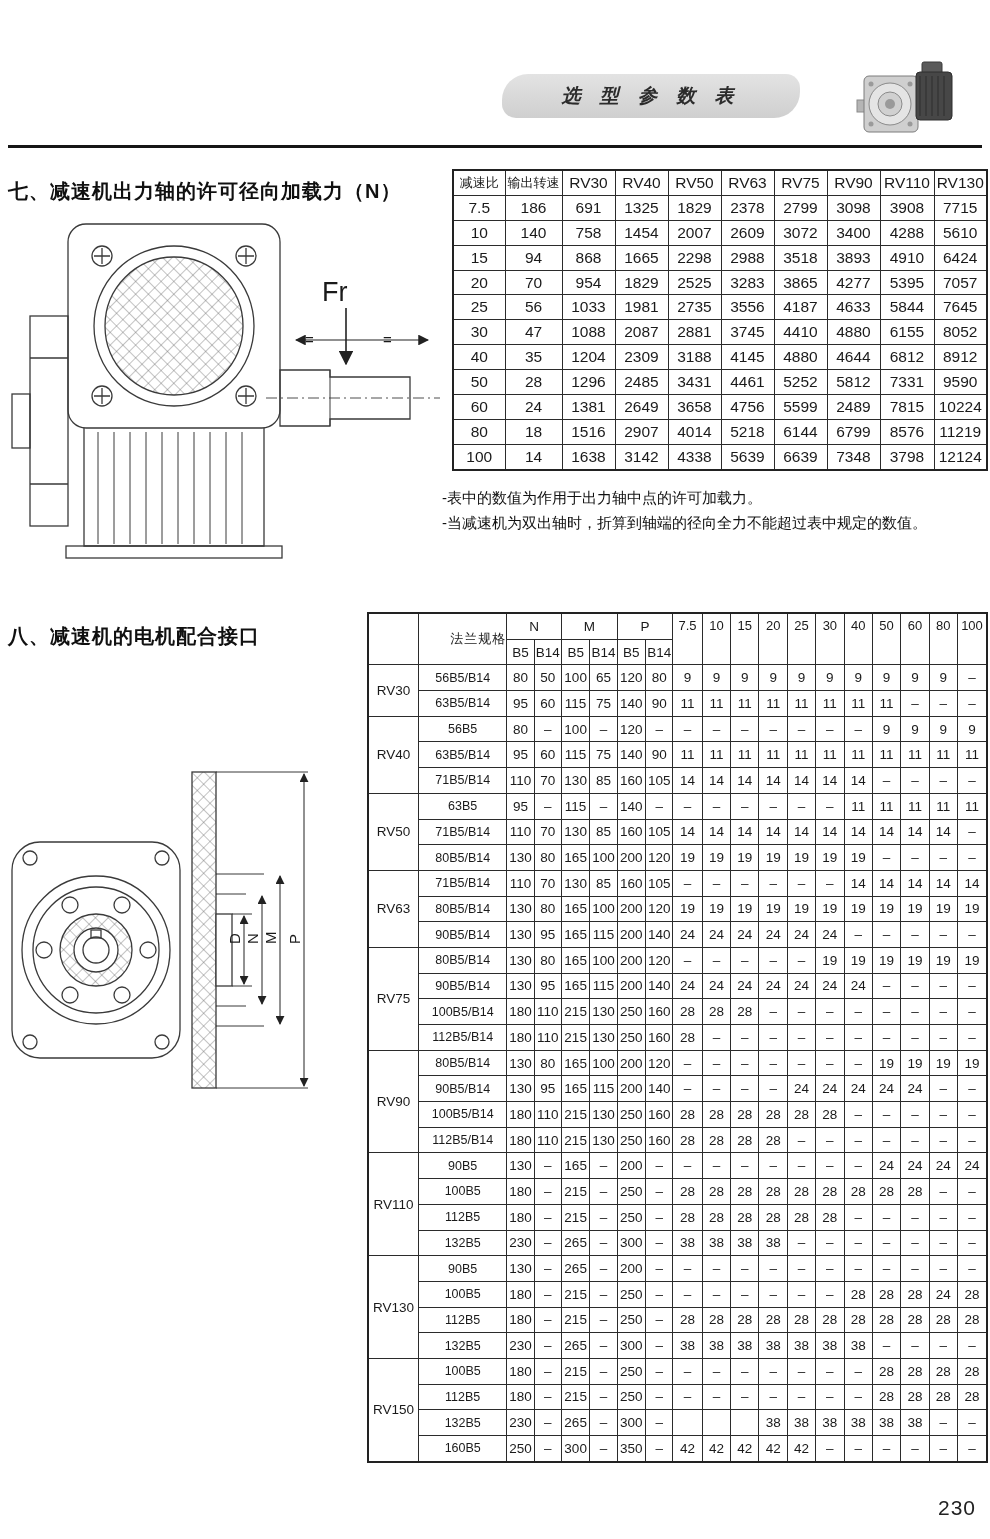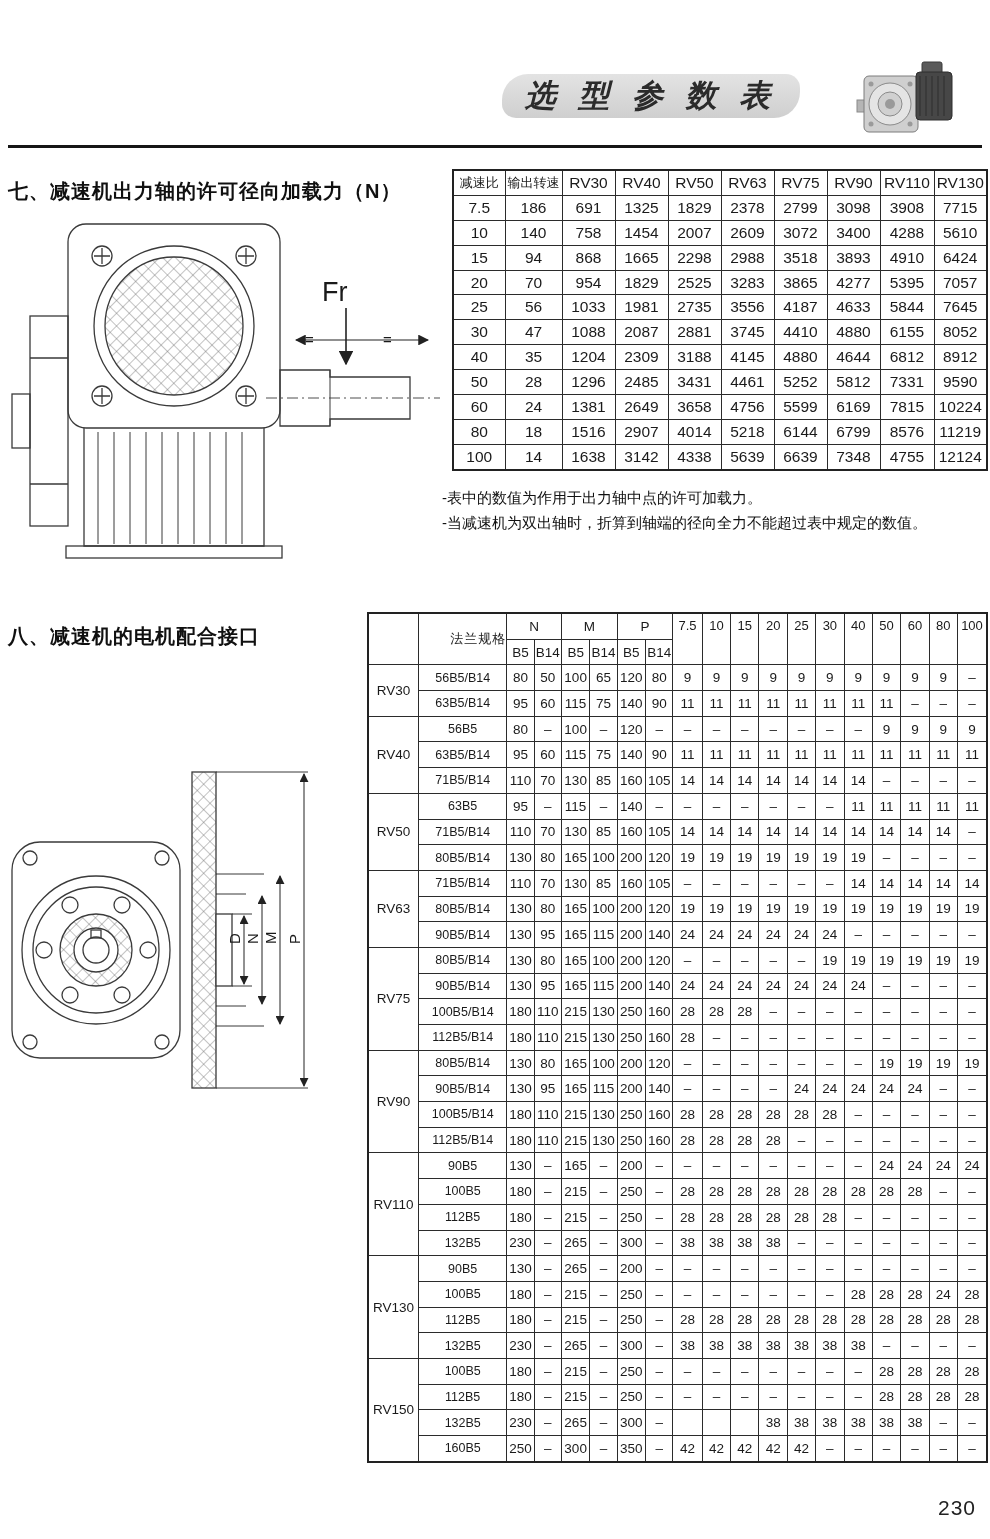--- a/index.html
+++ b/index.html
@@ -3,21 +3,21 @@
 <meta charset="utf-8">
 <style>
   html,body{margin:0;padding:0;background:#fff;}
   body{width:990px;height:1539px;position:relative;overflow:hidden;
        font-family:"Liberation Sans","DejaVu Sans",sans-serif;color:#1a1a1a;}
   .abs{position:absolute;}
 
   
   .banner{left:502px;top:74px;width:298px;height:44px;background:linear-gradient(#e3e3e3,#cfcfcf);
           border-radius:26px 14px 26px 14px;display:flex;align-items:center;justify-content:center;}
-  .banner span{font-size:31px;font-weight:700;font-style:italic;letter-spacing:7px;color:#2b2b2b;}
+  .banner span{font-size:19px;font-weight:700;font-style:italic;letter-spacing:7px;color:#2b2b2b;}
   .rule{left:8px;top:145px;width:974px;height:3px;background:#161616;}
 
   .sec-title{left:8px;font-size:20px;font-weight:600;letter-spacing:1px;color:#101010;white-space:nowrap;}
   #sec7-title{top:161px;}
   #sec8-title{top:606px;}
 
   
   table{border-collapse:collapse;table-layout:fixed;background:#fff;}
   td{border:1px solid #2b2b2b;text-align:center;padding:0;overflow:hidden;white-space:nowrap;}
   .t1{left:452px;top:169px;width:534px;border:2px solid #222;}
@@ -232,21 +232,21 @@
         <td>9590</td>
       </tr>
       <tr>
         <td>60</td>
         <td>24</td>
         <td>1381</td>
         <td>2649</td>
         <td>3658</td>
         <td>4756</td>
         <td>5599</td>
-        <td>6169</td>
+        <td>2489</td>
         <td>7815</td>
         <td>10224</td>
       </tr>
       <tr>
         <td>80</td>
         <td>18</td>
         <td>1516</td>
         <td>2907</td>
         <td>4014</td>
         <td>5218</td>
@@ -257,21 +257,21 @@
       </tr>
       <tr>
         <td>100</td>
         <td>14</td>
         <td>1638</td>
         <td>3142</td>
         <td>4338</td>
         <td>5639</td>
         <td>6639</td>
         <td>7348</td>
-        <td>4755</td>
+        <td>3798</td>
         <td>12124</td>
       </tr>
     </tbody>
 </table>
 
 <div class="abs notes">
     <div>-表中的数值为作用于出力轴中点的许可加载力。</div>
     <div>-当减速机为双出轴时，折算到轴端的径向全力不能超过表中规定的数值。</div>
   </div>
 

